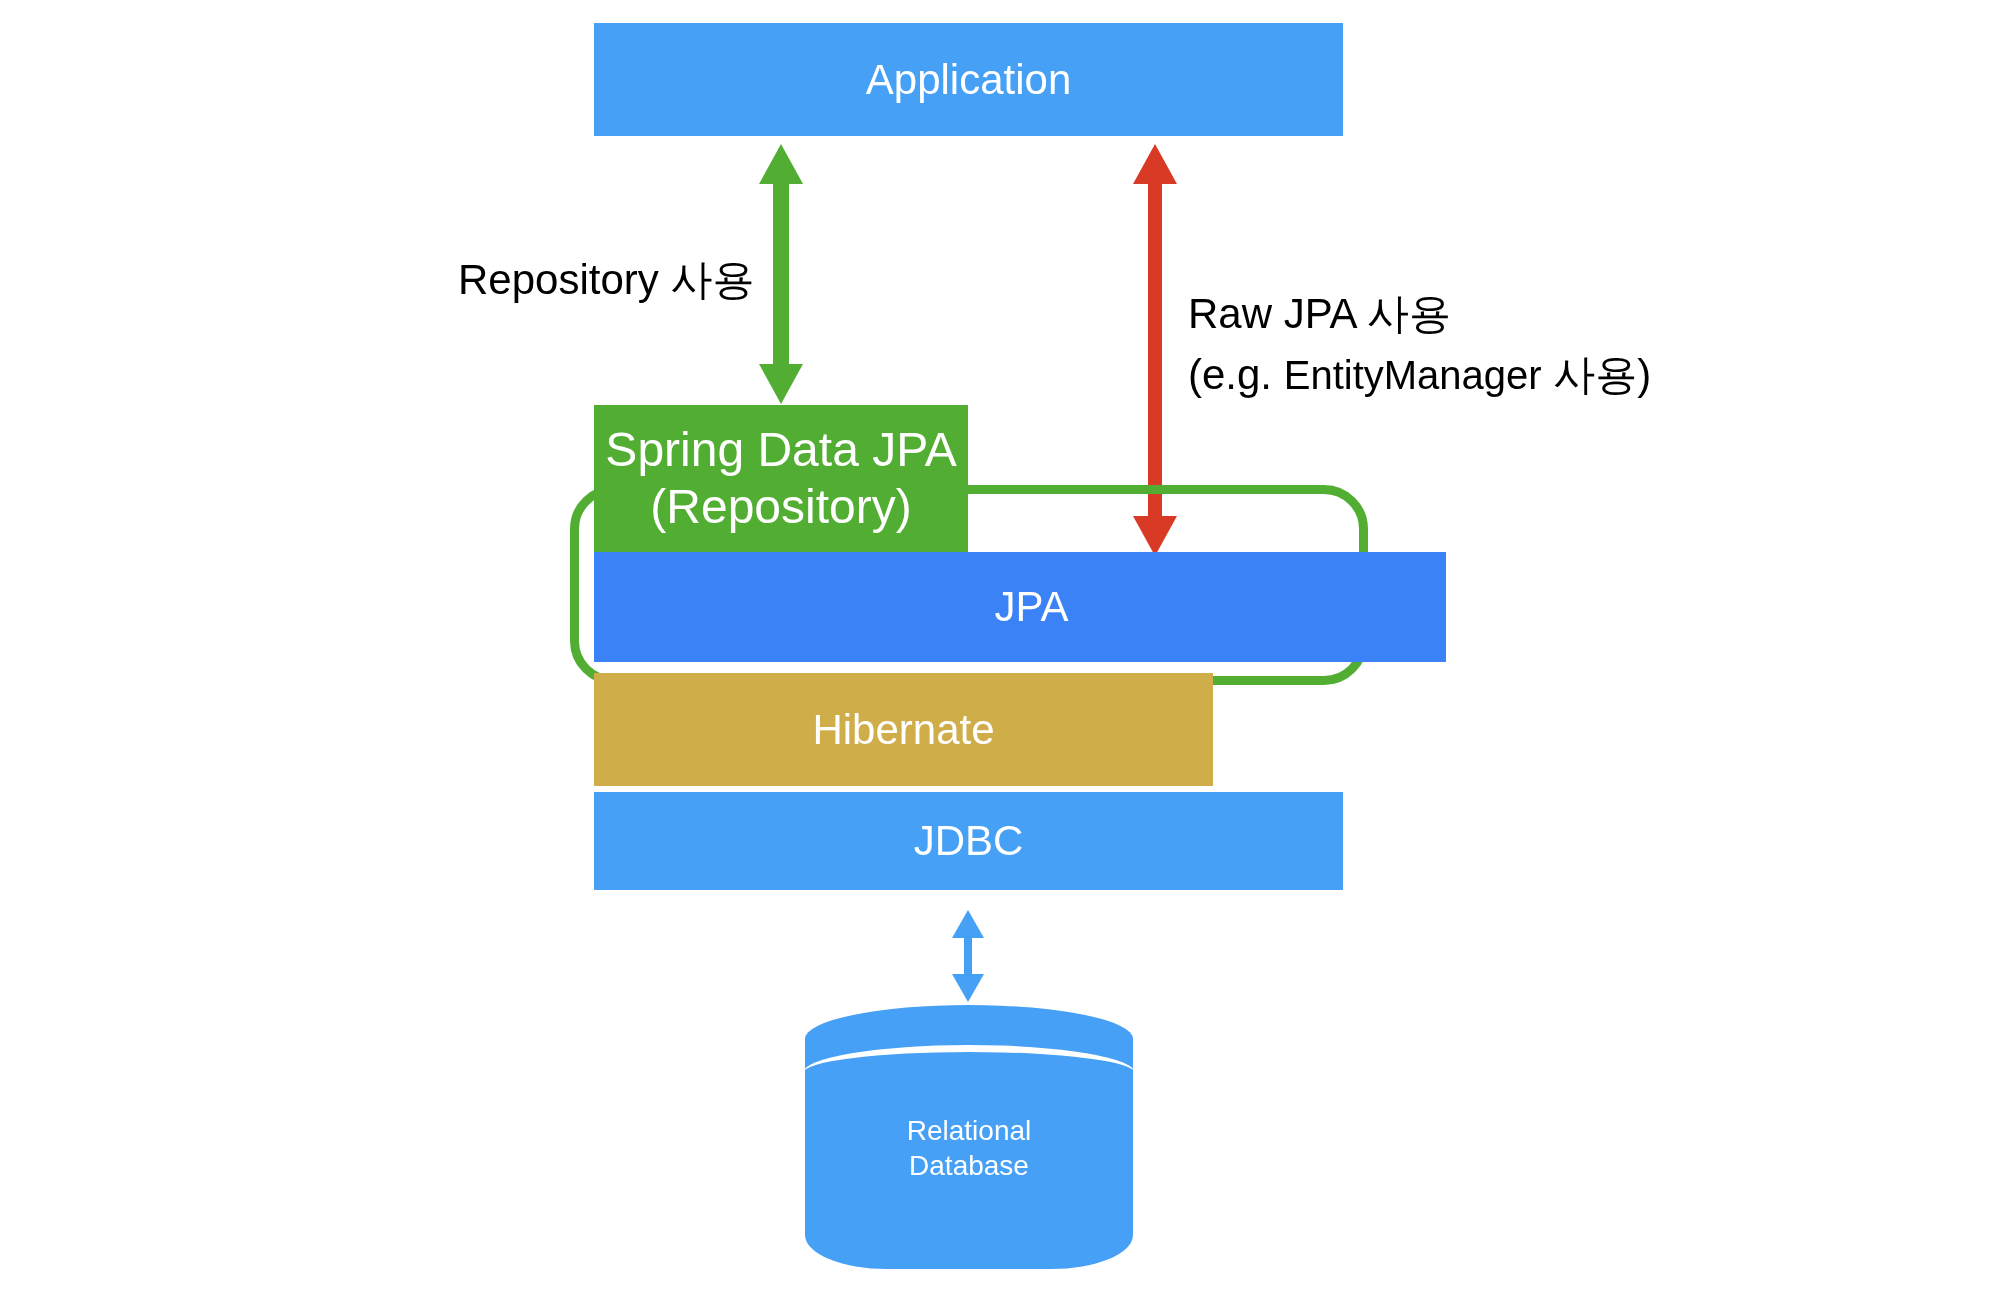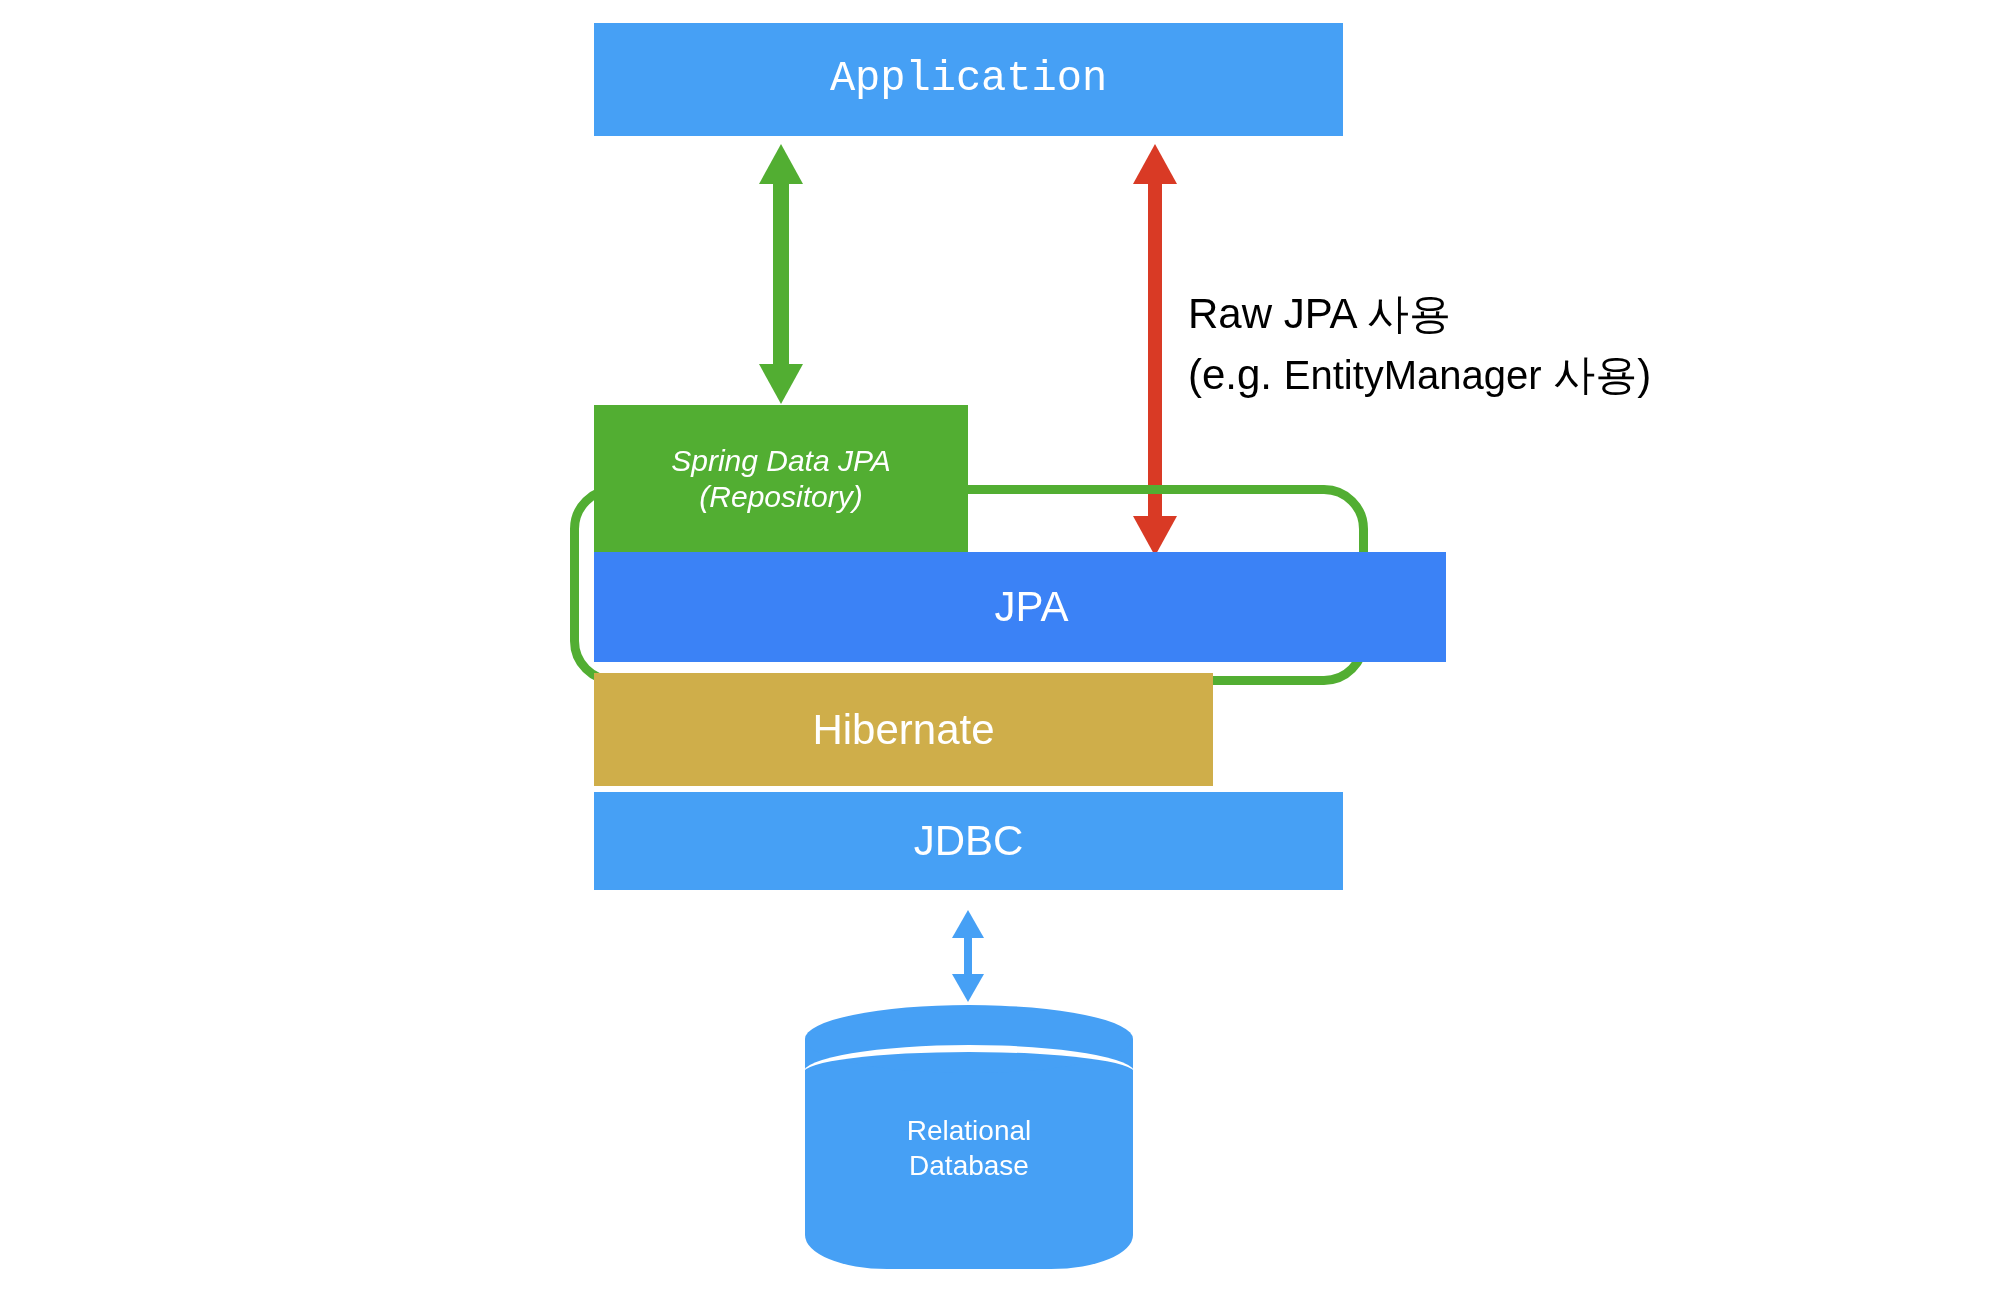--- a/index.html
+++ b/index.html
@@ -28,30 +28,28 @@
     line-height: 1.18;
     box-sizing: border-box;
   }
   .box-application {
     left: 594px;
     top: 23px;
     width: 749px;
     height: 113px;
     background: #46a0f5;
     font-size: 42px;
-    font-family: Liberation Mono, monospace;
   }
   .box-spring {
     left: 594px;
     top: 405px;
     width: 374px;
     height: 147px;
     background: #52ae32;
-    font-size: 30px;
-    font-style: italic;
+    font-size: 48px;
   }
   .box-jpa {
     left: 594px;
     top: 552px;
     width: 852px;
     height: 110px;
     background: #3b82f6;
     font-size: 42px;
     padding-left: 23px;
   }
@@ -166,20 +164,21 @@
   </div>
 
   <svg class="arrow" style="left:742px; top:140px; width:78px; height:268px;" viewBox="0 0 78 268">
     <g fill="#52ae32">
       <polygon points="39,4 61,44 17,44"></polygon>
       <rect x="31" y="40" width="16" height="188"></rect>
       <polygon points="39,264 61,224 17,224"></polygon>
     </g>
   </svg>
 
+  <div class="label" style="left:458px; top:250px;">Repository 사용</div>
 
   <svg class="arrow" style="left:1118px; top:140px; width:74px; height:420px;" viewBox="0 0 74 420">
     <g fill="#d93a25">
       <polygon points="37,4 59,44 15,44"></polygon>
       <rect x="30" y="40" width="14" height="340"></rect>
       <polygon points="37,416 59,376 15,376"></polygon>
     </g>
   </svg>
 
   <div class="label" style="left:1188px; top:284px;">

